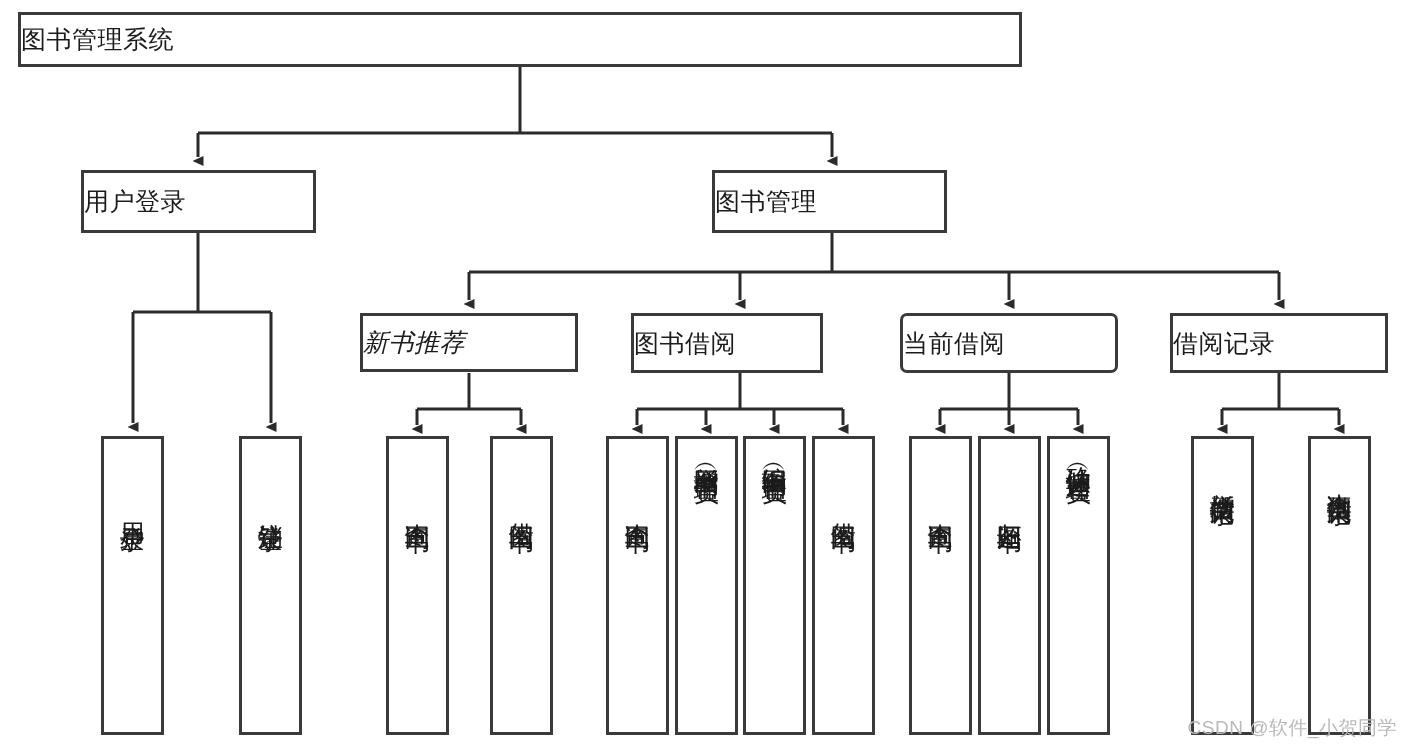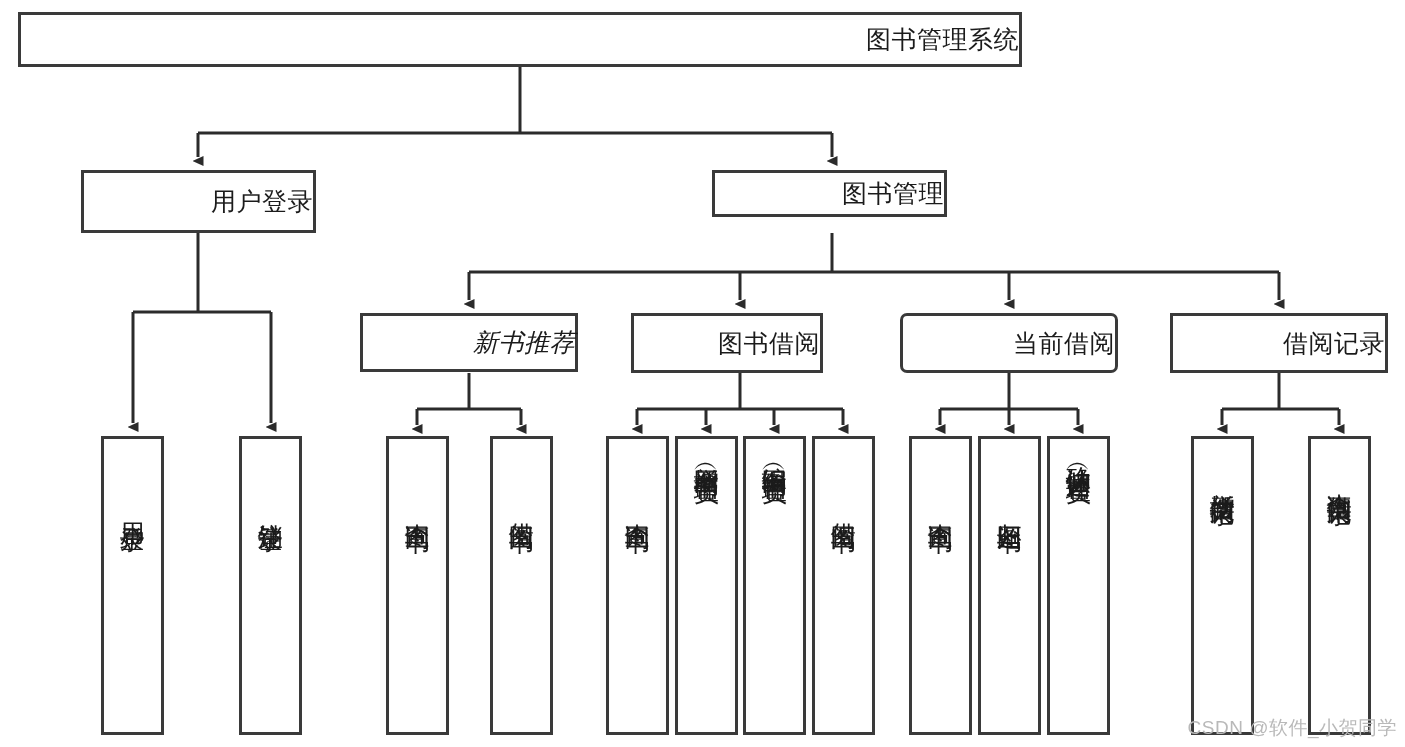--- a/index.html
+++ b/index.html
@@ -25,21 +25,21 @@
     height: 747px;
     pointer-events: none;
   }
   .node {
     position: absolute;
     box-sizing: border-box;
     border: 3px solid #3a3a3a;
     background: #ffffff;
     display: flex;
     align-items: center;
-    justify-content: flex-end;
+    justify-content: flex-start;
     color: #1b1b1b;
   }
   .node.horiz {
     font-size: 25px;
     letter-spacing: 0.5px;
     line-height: 1.15;
   }
   .node.vert {
     align-items: flex-start;
     justify-content: center;
@@ -119,34 +119,34 @@
     </g>
   </svg>
 
   <div class="node horiz" style="left:18px; top:12px; width:1004px; height:55px;">
     <span>图书管理系统</span>
   </div>
 
   <div class="node horiz" style="left:81px; top:170px; width:235px; height:63px;">
     <span>用户登录</span>
   </div>
-  <div class="node horiz" style="left:712px; top:170px; width:235px; height:47px;">
+  <div class="node horiz" style="left:712px; top:170px; width:235px; height:63px;">
     <span>图书管理</span>
   </div>
 
   <div class="node horiz" style="left:360px; top:313px; width:218px; height:59px;font-style:italic;">
     <span>新书推荐</span>
   </div>
   <div class="node horiz" style="left:631px; top:313px; width:192px; height:60px;">
     <span>图书借阅</span>
   </div>
   <div class="node horiz" style="left:900px; top:313px; width:218px; height:60px;border-radius:7px;">
     <span>当前借阅</span>
   </div>
-  <div class="node horiz" style="left:1170px; top:313px; width:218px; height:60px;padding-left:24px;">
+  <div class="node horiz" style="left:1170px; top:313px; width:218px; height:60px;">
     <span>借阅记录</span>
   </div>
 
   <div class="node vert" style="left:101px; top:436px; width:63px; height:299px; padding-top:64px;">
     <span class="vtext">用户登录</span>
   </div>
   <div class="node vert" style="left:239px; top:436px; width:63px; height:299px; padding-top:64px;">
     <span class="vtext">注销登录</span>
   </div>
 

